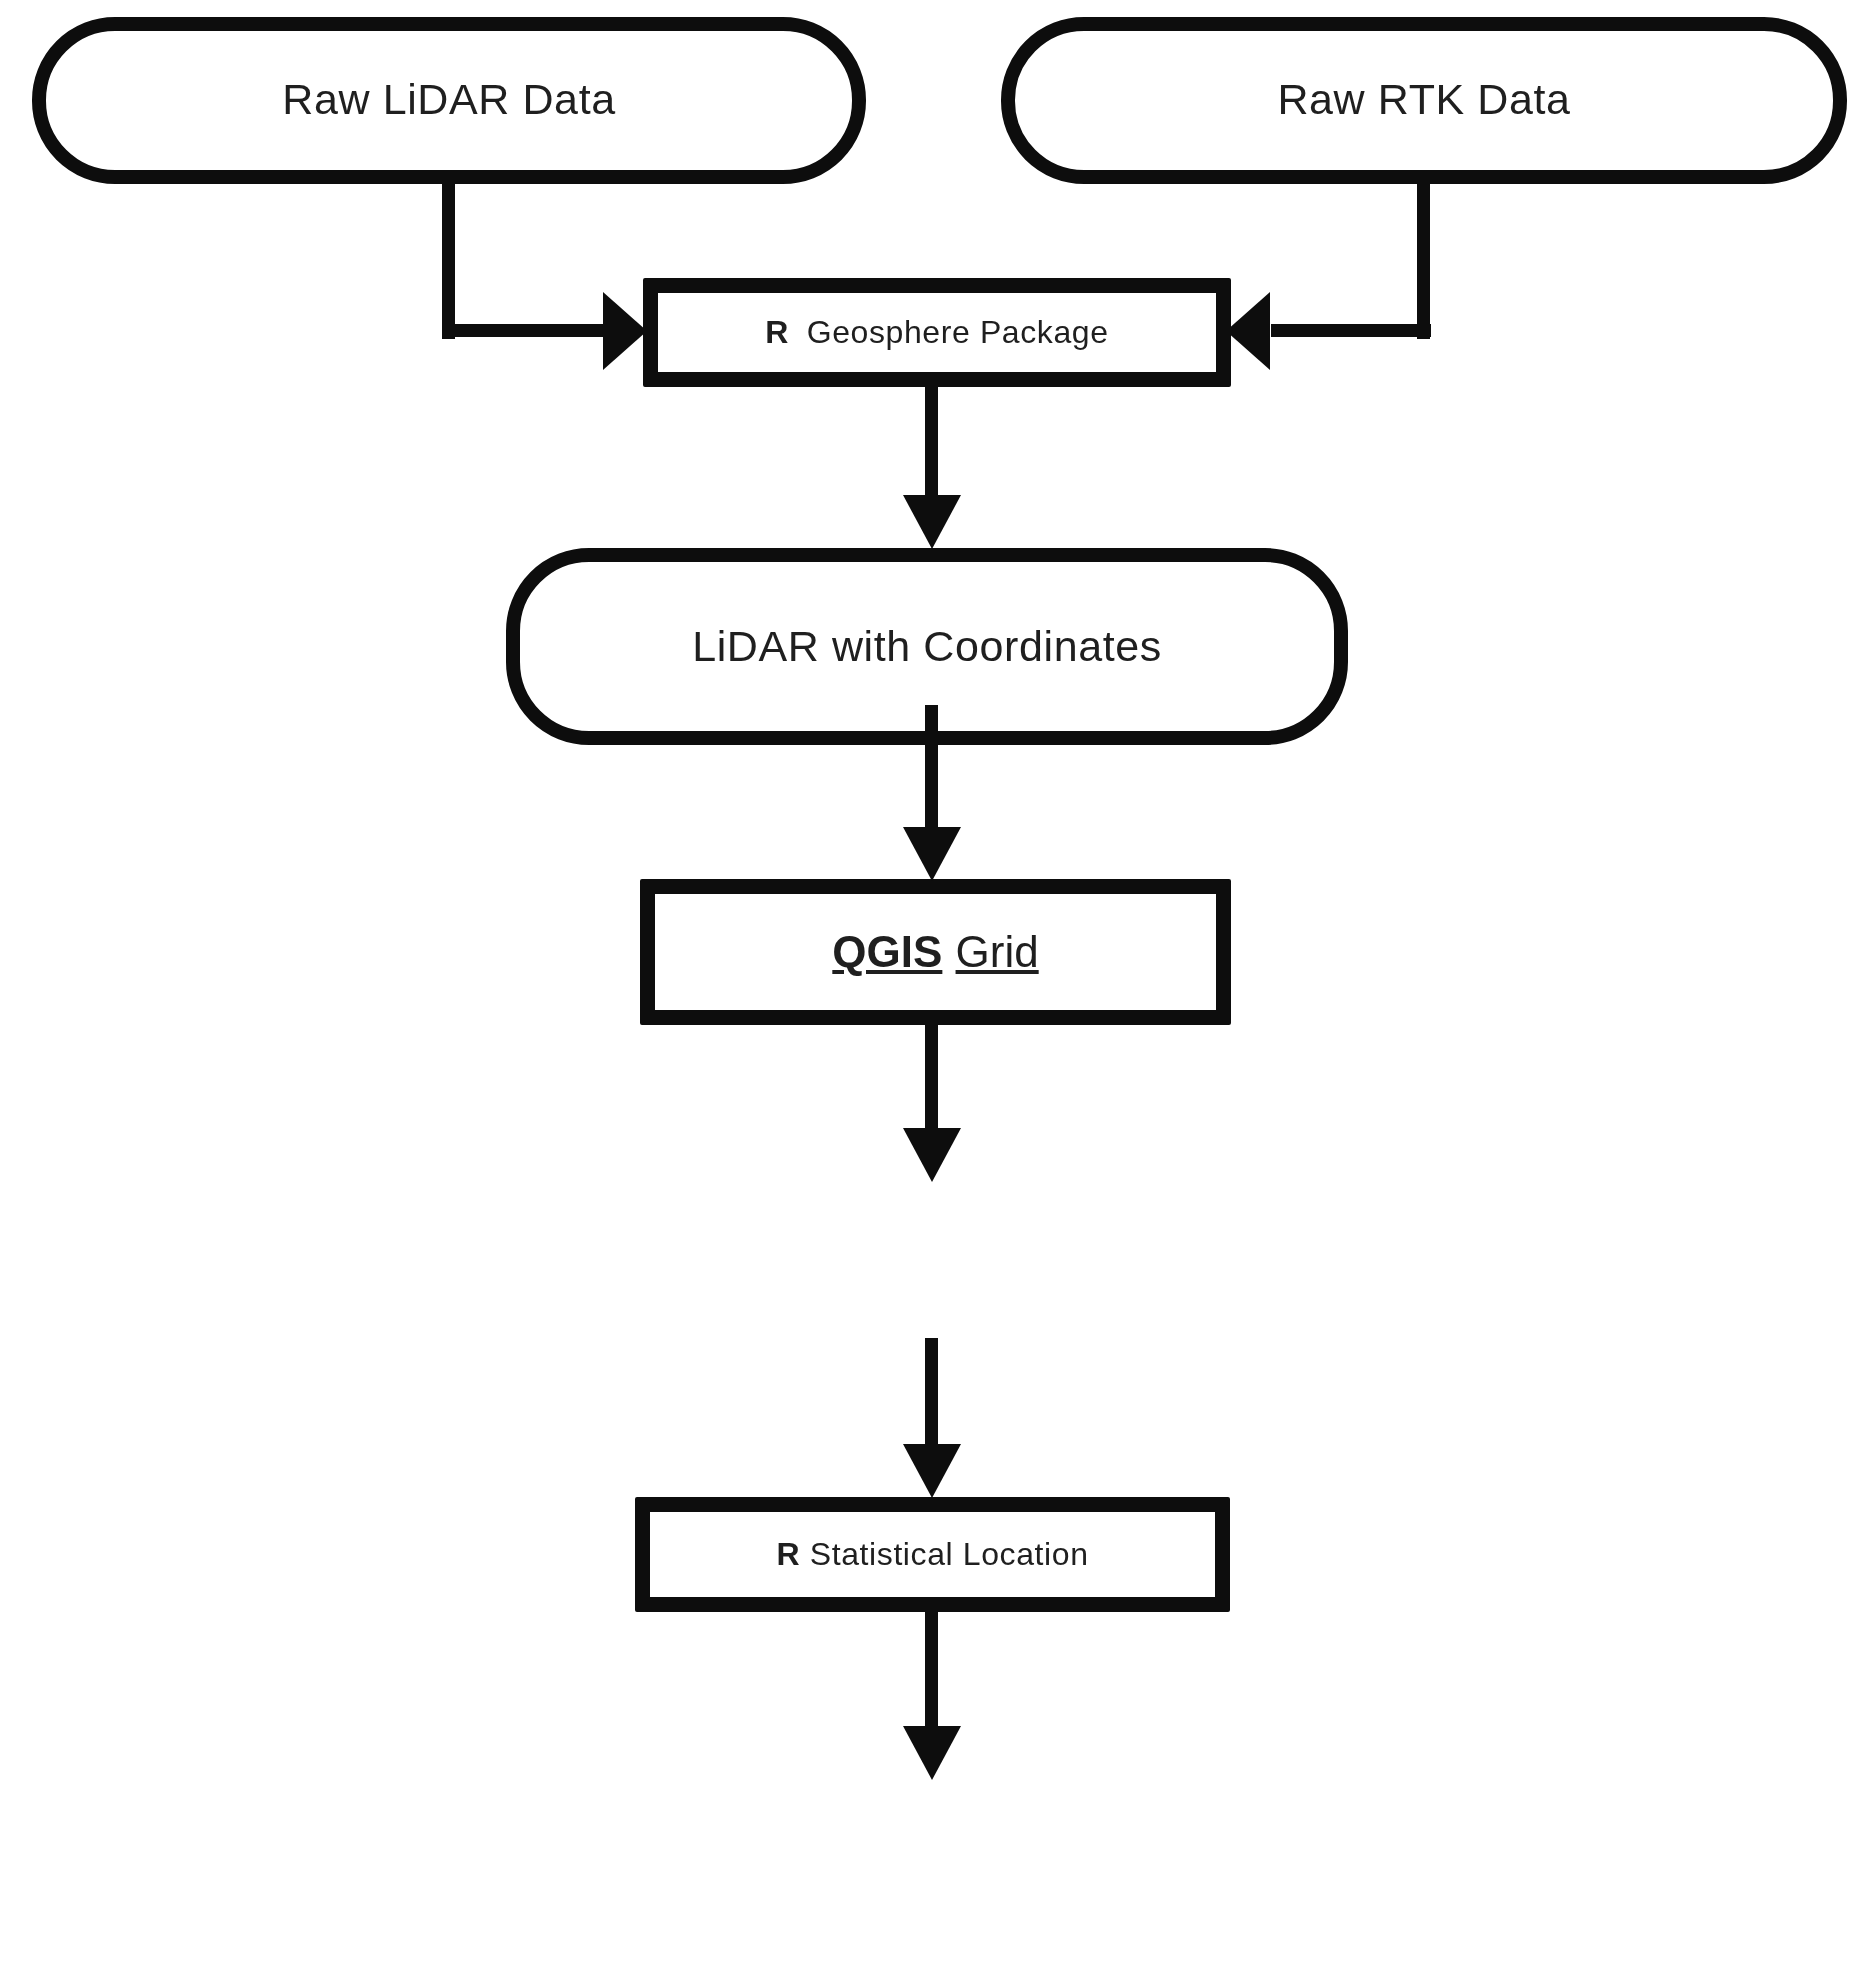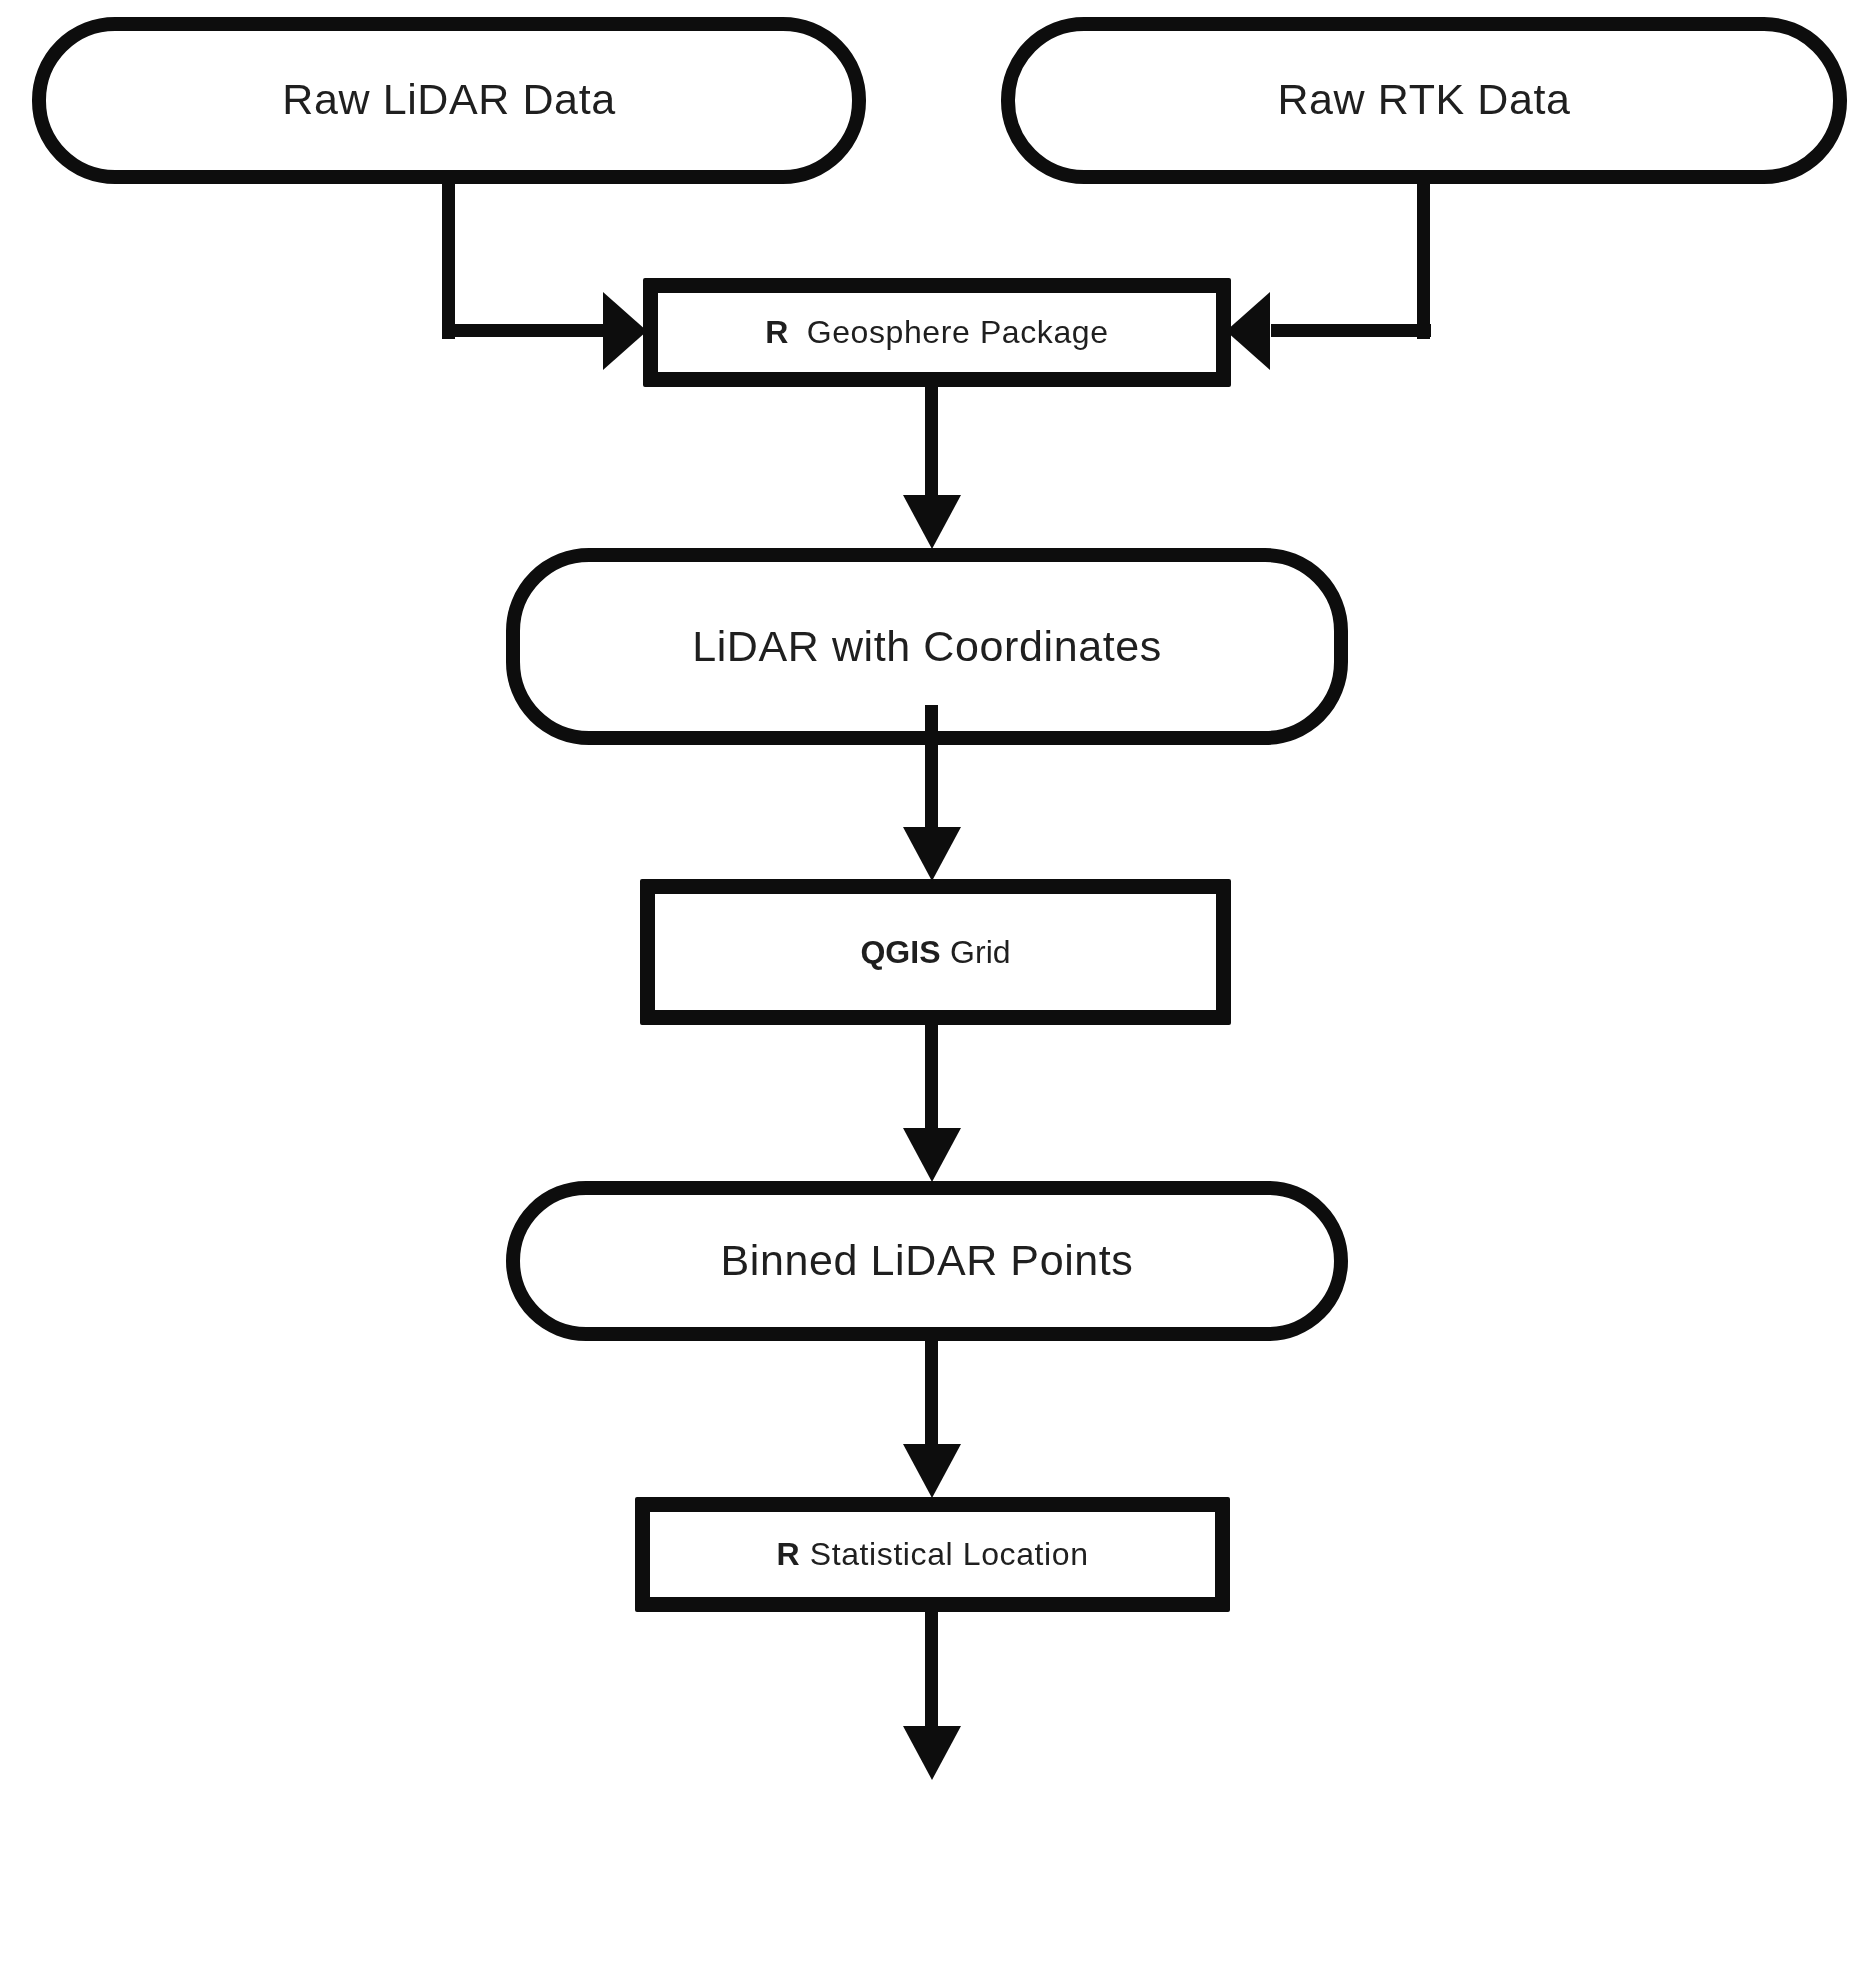--- a/index.html
+++ b/index.html
@@ -50,24 +50,25 @@
   .pfx{
     font-weight:700;
   }
   .gap{
     margin-left:0.30em;
   }
   .gap-wide{
     margin-left:0.55em;
   }
   .qgis-line{
-    font-size:32px;
+    font-size:44px;
     font-weight:500;
     line-height:1.45;
     white-space:nowrap;
+    text-decoration:underline;
   }
   
   .seg{
     position:absolute;
     background:var(--ink);
   }
   
   .head{
     position:absolute;
     width:0;
@@ -117,23 +118,20 @@
   </div>
 
   <div class="node stadium" id="n-lidar-coords">
     <span class="lbl">LiDAR with Coordinates</span>
   </div>
 
   <div class="node rect" id="n-qgis">
     <div class="qgis-line"><b class="pfx">QGIS</b><span class="gap">Grid</span></div>
   </div>
 
-  <div class="node stadium" id="n-binned">
-    <span class="lbl">Binned LiDAR Points</span>
-  </div>
 
   <div class="node rect" id="n-rstat">
     <span class="lbl small"><b class="pfx">R</b><span class="gap">Statistical Location</span></span>
   </div>
 
 
   <div class="seg" style="left:442px; top:177px; width:13.3px; height:162px;"></div>
   <div class="seg" style="left:442px; top:324px; width:167px; height:13.3px;"></div>
   <div class="head right" style="left:603px; top:292px;"></div>
 

